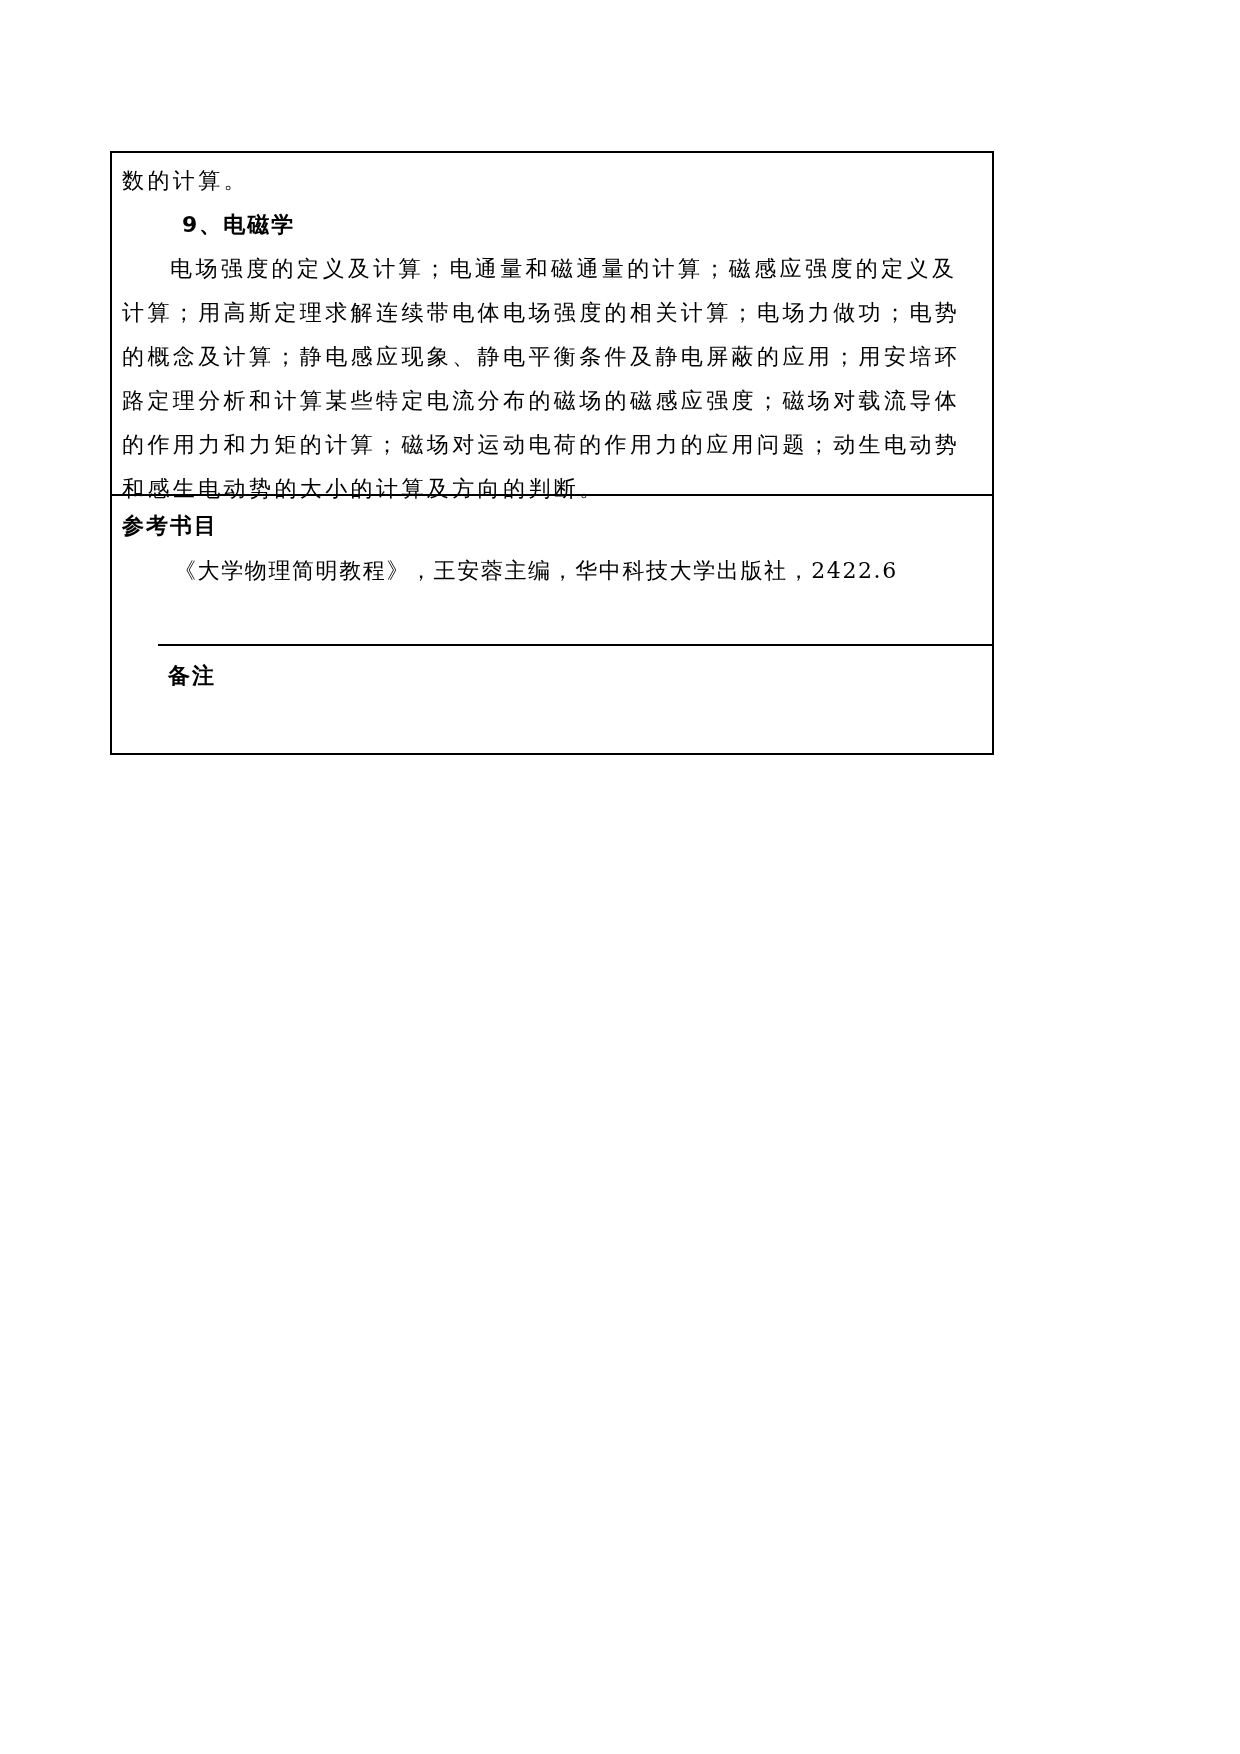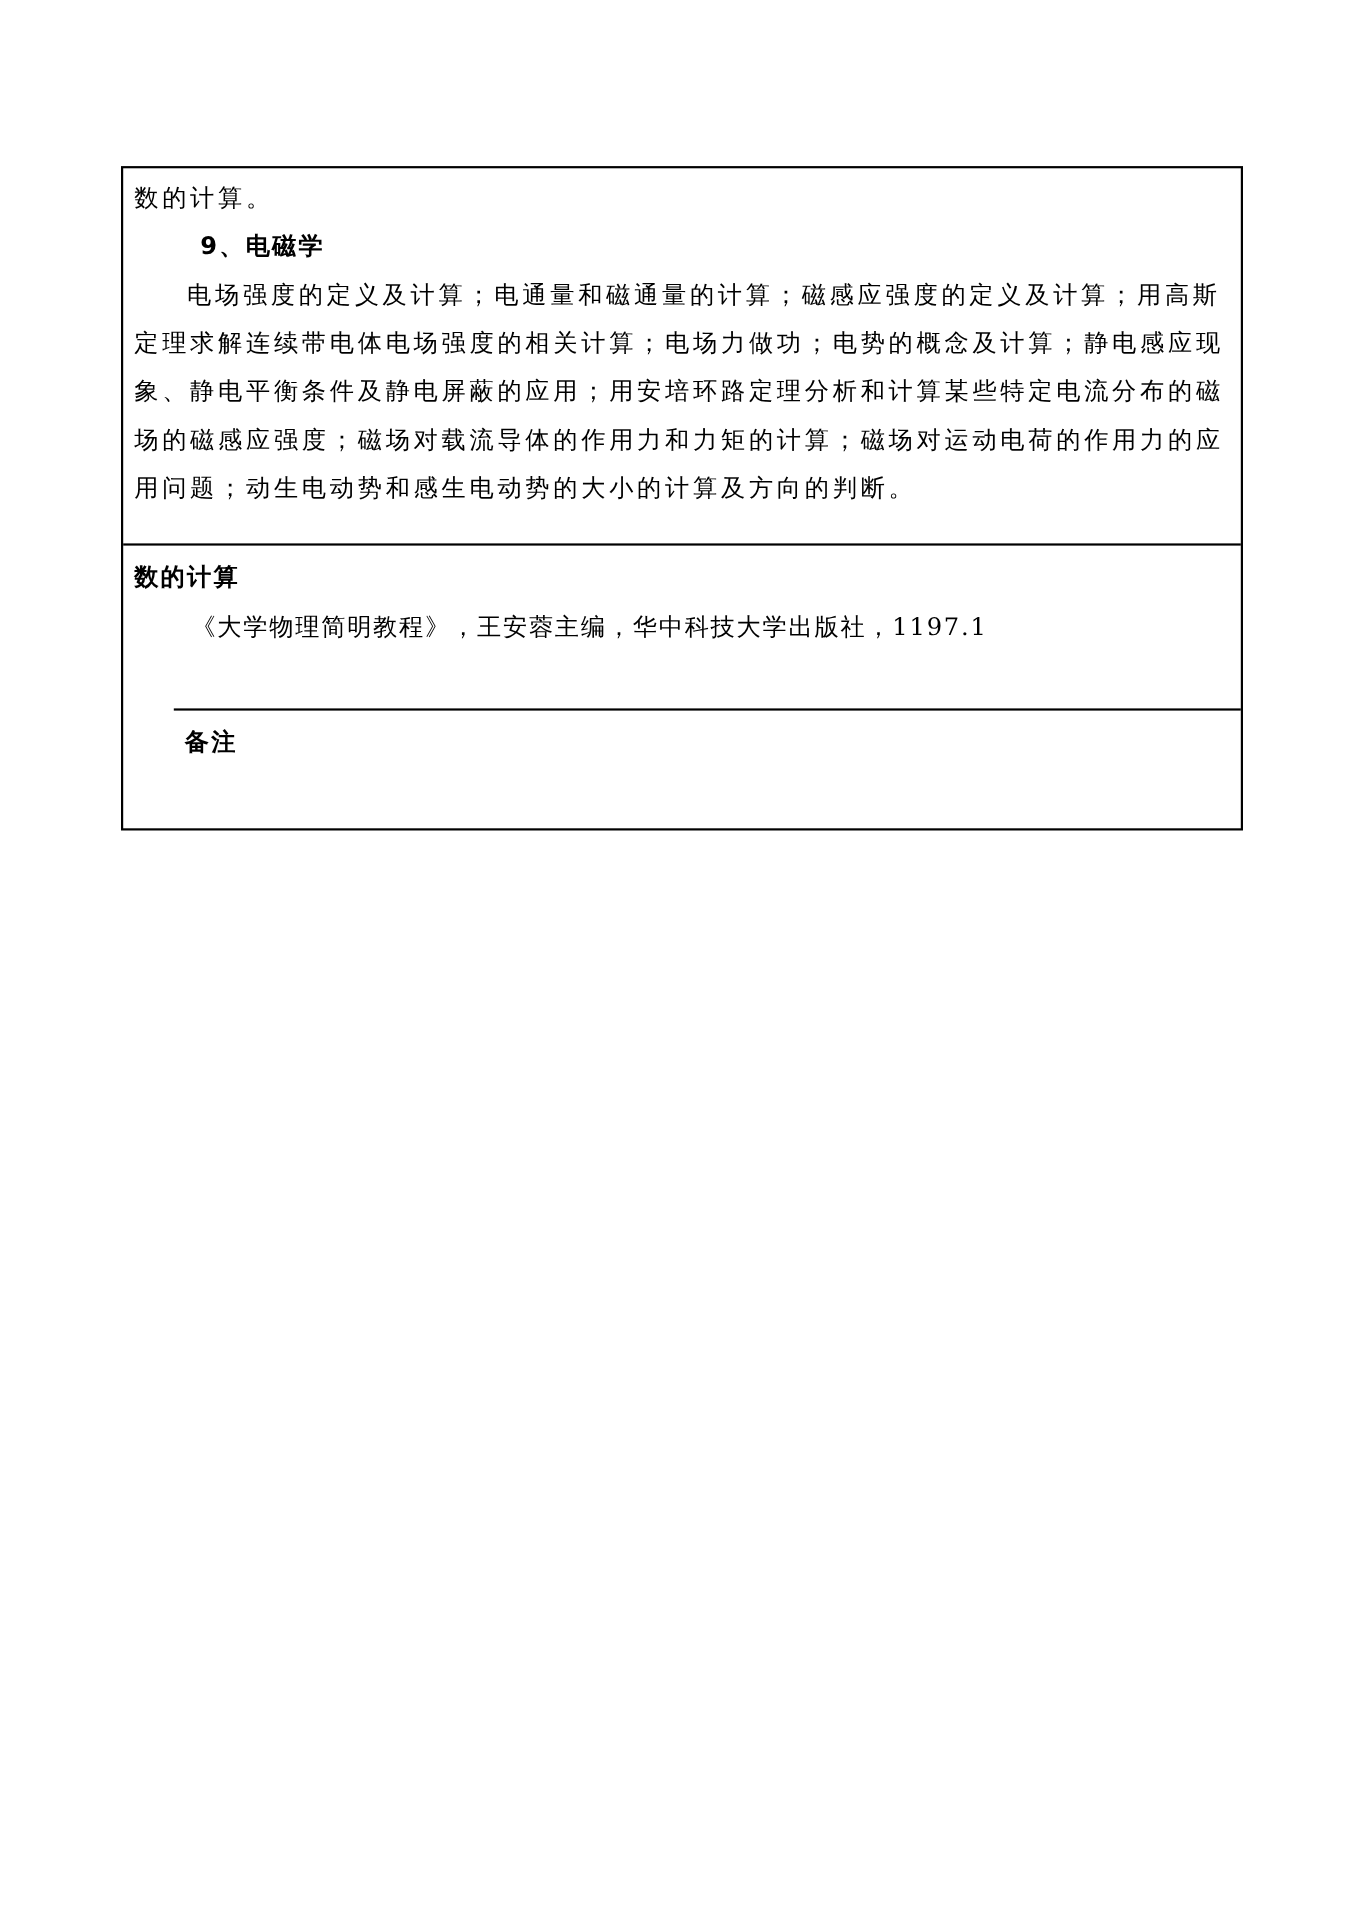--- a/index.html
+++ b/index.html
@@ -12,21 +12,21 @@
       height: 1754px;
       position: relative;
       overflow: hidden;
       font-family: "DejaVu Serif", "Liberation Serif", serif;
       color: #000;
     }
     .page-table {
       position: absolute;
       left: 110px;
       top: 151px;
-      width: 1020px;
+      width: 884px;
       border: 2px solid #000;
       box-sizing: border-box;
     }
     .row {
       border-top: 2px solid #000;
       box-sizing: border-box;
       position: relative;
     }
     .row:first-child {
       border-top: none;
@@ -84,22 +84,22 @@
 
 <div class="page-table">
 
   <div class="row row-content">
     <p class="para">数的计算。</p>
     <p class="sub-heading">9、电磁学</p>
     <p class="para indent">电场强度的定义及计算；电通量和磁通量的计算；磁感应强度的定义及计算；用高斯定理求解连续带电体电场强度的相关计算；电场力做功；电势的概念及计算；静电感应现象、静电平衡条件及静电屏蔽的应用；用安培环路定理分析和计算某些特定电流分布的磁场的磁感应强度；磁场对载流导体的作用力和力矩的计算；磁场对运动电荷的作用力的应用问题；动生电动势和感生电动势的大小的计算及方向的判断。</p>
   </div>
 
   <div class="row row-refs">
-    <p class="section-title">数的计算</p>
-    <p class="ref-line">《大学物理简明教程》，王安蓉主编，华中科技大学出版社，1197.1</p>
+    <p class="section-title">参考书目</p>
+    <p class="ref-line">《大学物理简明教程》，王安蓉主编，华中科技大学出版社，2422.6</p>
   </div>
 
   <div class="row row-notes">
     <p class="section-title">备注</p>
     <p class="para"></p>
   </div>
 
 </div>
 
 </body></html>

